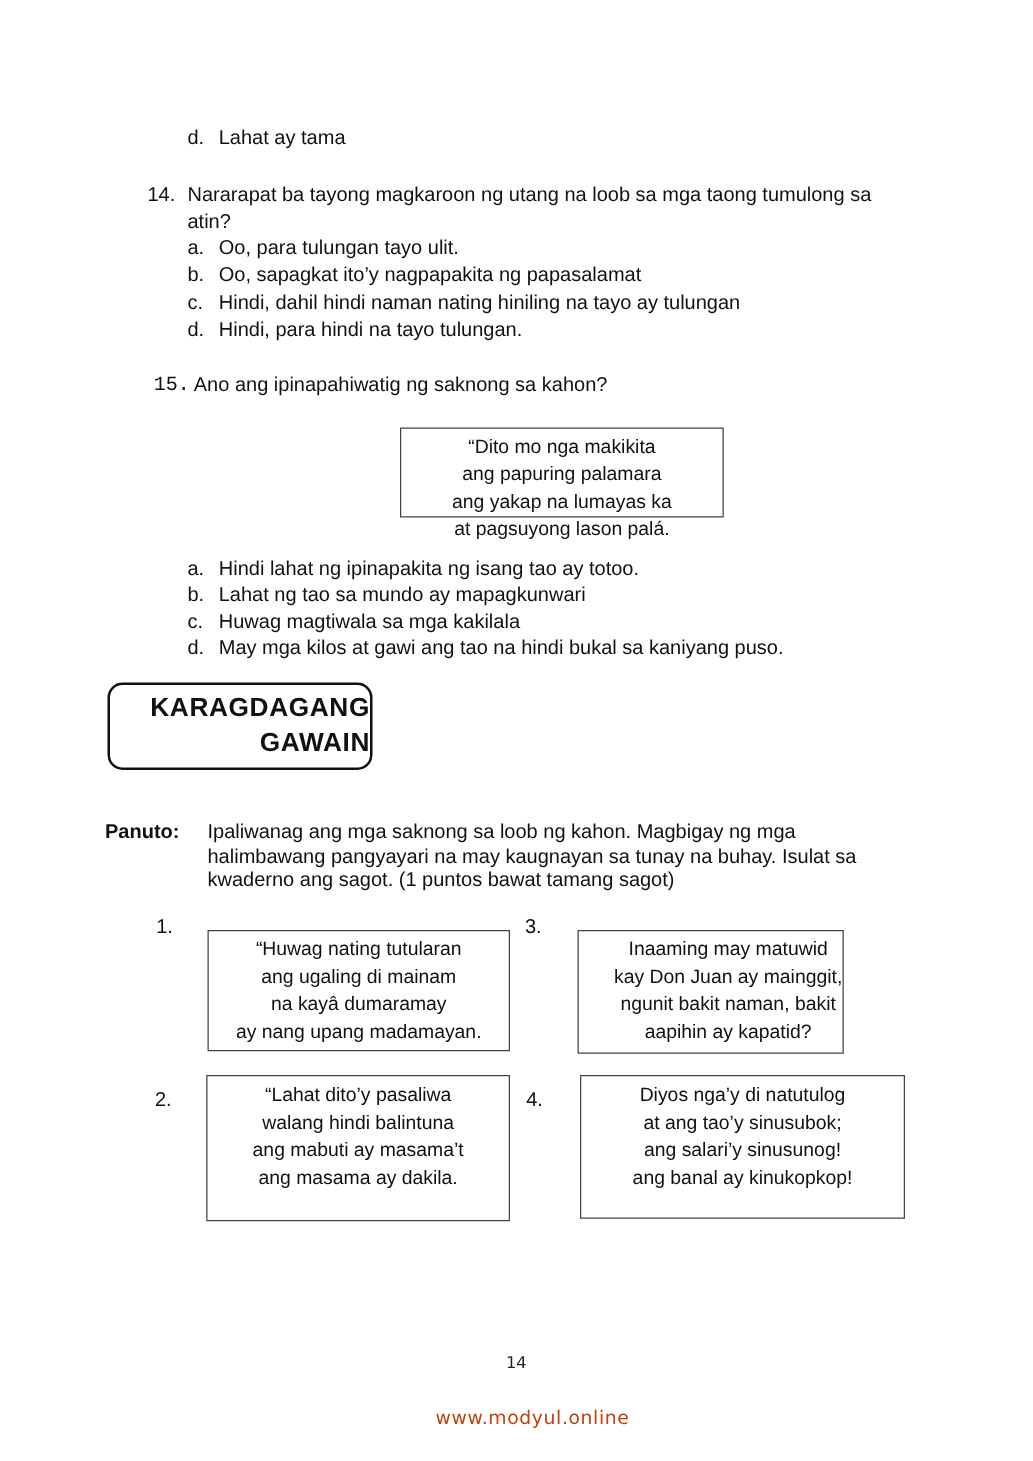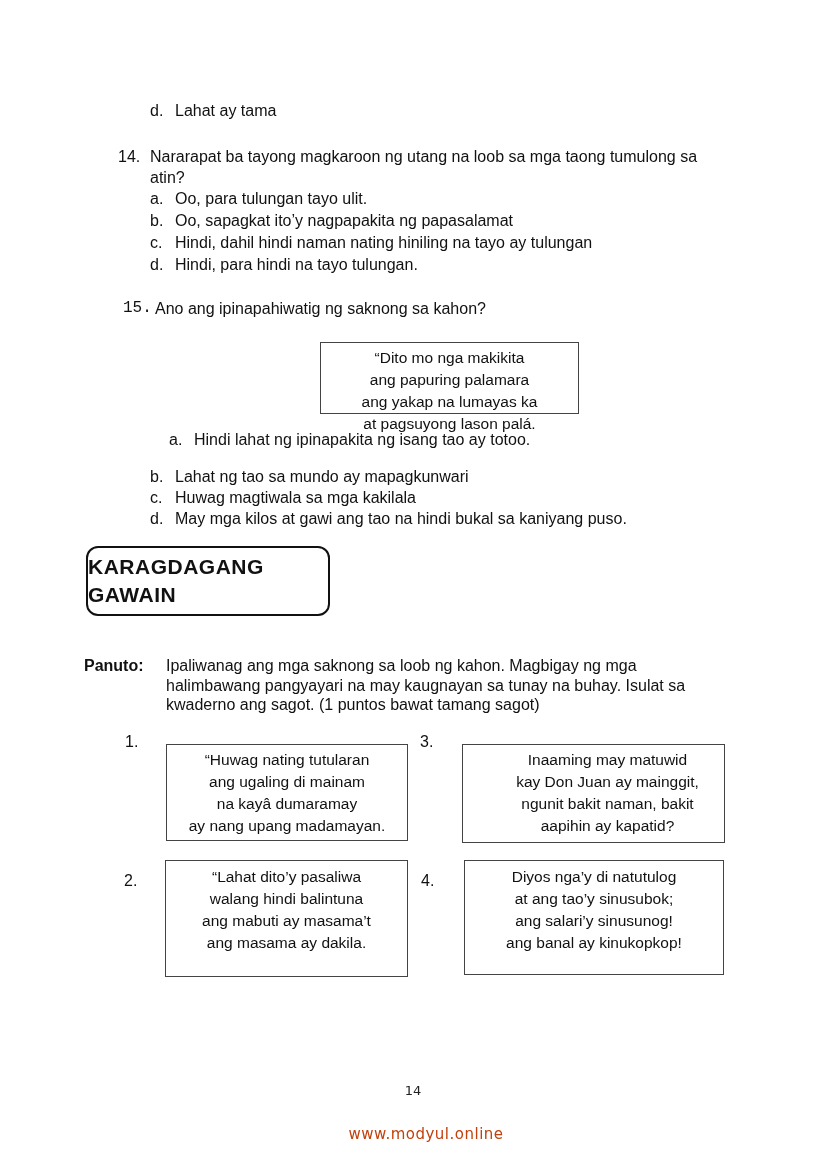--- a/index.html
+++ b/index.html
@@ -7,23 +7,23 @@
     width: 826px; height: 1169px; position: relative; overflow: hidden;
     font-family: "Liberation Sans", sans-serif; color: #111; font-size: 16px;
   }
   .line { position: absolute; white-space: nowrap; line-height: 21px; }
   .opt-letter { display: inline-block; width: 25px; }
   .poem-box {
     position: absolute; border: 1.3px solid #444; box-sizing: border-box;
     text-align: center; font-size: 15.5px; line-height: 22px; background: #fff;
   }
   .heading-box {
-    position: absolute; left: 86px; top: 546px; width: 244px; height: 70px;
+    position: absolute; left: 86px; top: 546px; width: 212px; height: 70px;
     border: 2.5px solid #111; border-radius: 12px; box-sizing: border-box;
-    text-align: left; font-weight: bold; font-size: 21px; line-height: 28px;
+    text-align: right; font-weight: bold; font-size: 21px; line-height: 28px;
     padding-top: 5px; letter-spacing: 0.5px;
   }
   .num-label { position: absolute; font-size: 16px; }
   .page-num { position: absolute; left: 0; width: 826px; top: 1083px; text-align: center; font-size: 13px; font-family: "DejaVu Sans", sans-serif; color: #222; }
   .watermark { position: absolute; left: 13px; width: 826px; top: 1125px; text-align: center; font-size: 15px; font-family: "DejaVu Sans", sans-serif; color: #c2410c; letter-spacing: 0.5px; }
 </style>
 </head>
 <body>
 
 <div class="line" style="left:150px; top:100px;">
@@ -49,21 +49,21 @@
 <div class="line" style="left:123px; top:298px;font-family:Liberation Mono, monospace;">15.</div>
 <div class="line" style="left:155px; top:298px;">Ano ang ipinapahiwatig ng saknong sa kahon?</div>
 
 <div class="poem-box" style="left:320px; top:342px; width:259px; height:72px; padding-top:4px;">
   <div>“Dito mo nga makikita</div>
   <div>ang papuring palamara</div>
   <div>ang yakap na lumayas ka</div>
   <div>at pagsuyong lason palá.</div>
 </div>
 
-<div class="line" style="left:150px; top:429px;margin-left:19px;">
+<div class="line" style="left:150px; top:445px;">
   <span class="opt-letter">a.</span><span>Hindi lahat ng ipinapakita ng isang tao ay totoo.</span>
 </div>
 <div class="line" style="left:150px; top:466px;">
   <span class="opt-letter">b.</span><span>Lahat ng tao sa mundo ay mapagkunwari</span>
 </div>
 <div class="line" style="left:150px; top:487px;">
   <span class="opt-letter">c.</span><span>Huwag magtiwala sa mga kakilala</span>
 </div>
 <div class="line" style="left:150px; top:508px;">
   <span class="opt-letter">d.</span><span>May mga kilos at gawi ang tao na hindi bukal sa kaniyang puso.</span>
@@ -81,21 +81,21 @@
 
 <div class="num-label" style="left:125px; top:733px;">1.</div>
 <div class="poem-box" style="left:166px; top:744px; width:242px; height:97px; padding-top:4px;">
   <div>“Huwag nating tutularan</div>
   <div>ang ugaling di mainam</div>
   <div>na kayâ dumaramay</div>
   <div>ay nang upang madamayan.</div>
 </div>
 
 <div class="num-label" style="left:420px; top:733px;">3.</div>
-<div class="poem-box" style="left:462px; top:744px; width:263px; height:99px; padding-top:4px;padding-left:28px;">
+<div class="poem-box" style="left:462px; top:744px; width:213px; height:99px; padding-top:4px;padding-left:28px;">
   <div>Inaaming may matuwid</div>
   <div>kay Don Juan ay mainggit,</div>
   <div>ngunit bakit naman, bakit</div>
   <div>aapihin ay kapatid?</div>
 </div>
 
 <div class="num-label" style="left:124px; top:872px;">2.</div>
 <div class="poem-box" style="left:165px; top:860px; width:243px; height:117px; padding-top:5px;">
   <div>“Lahat dito’y pasaliwa</div>
   <div>walang hindi balintuna</div>

